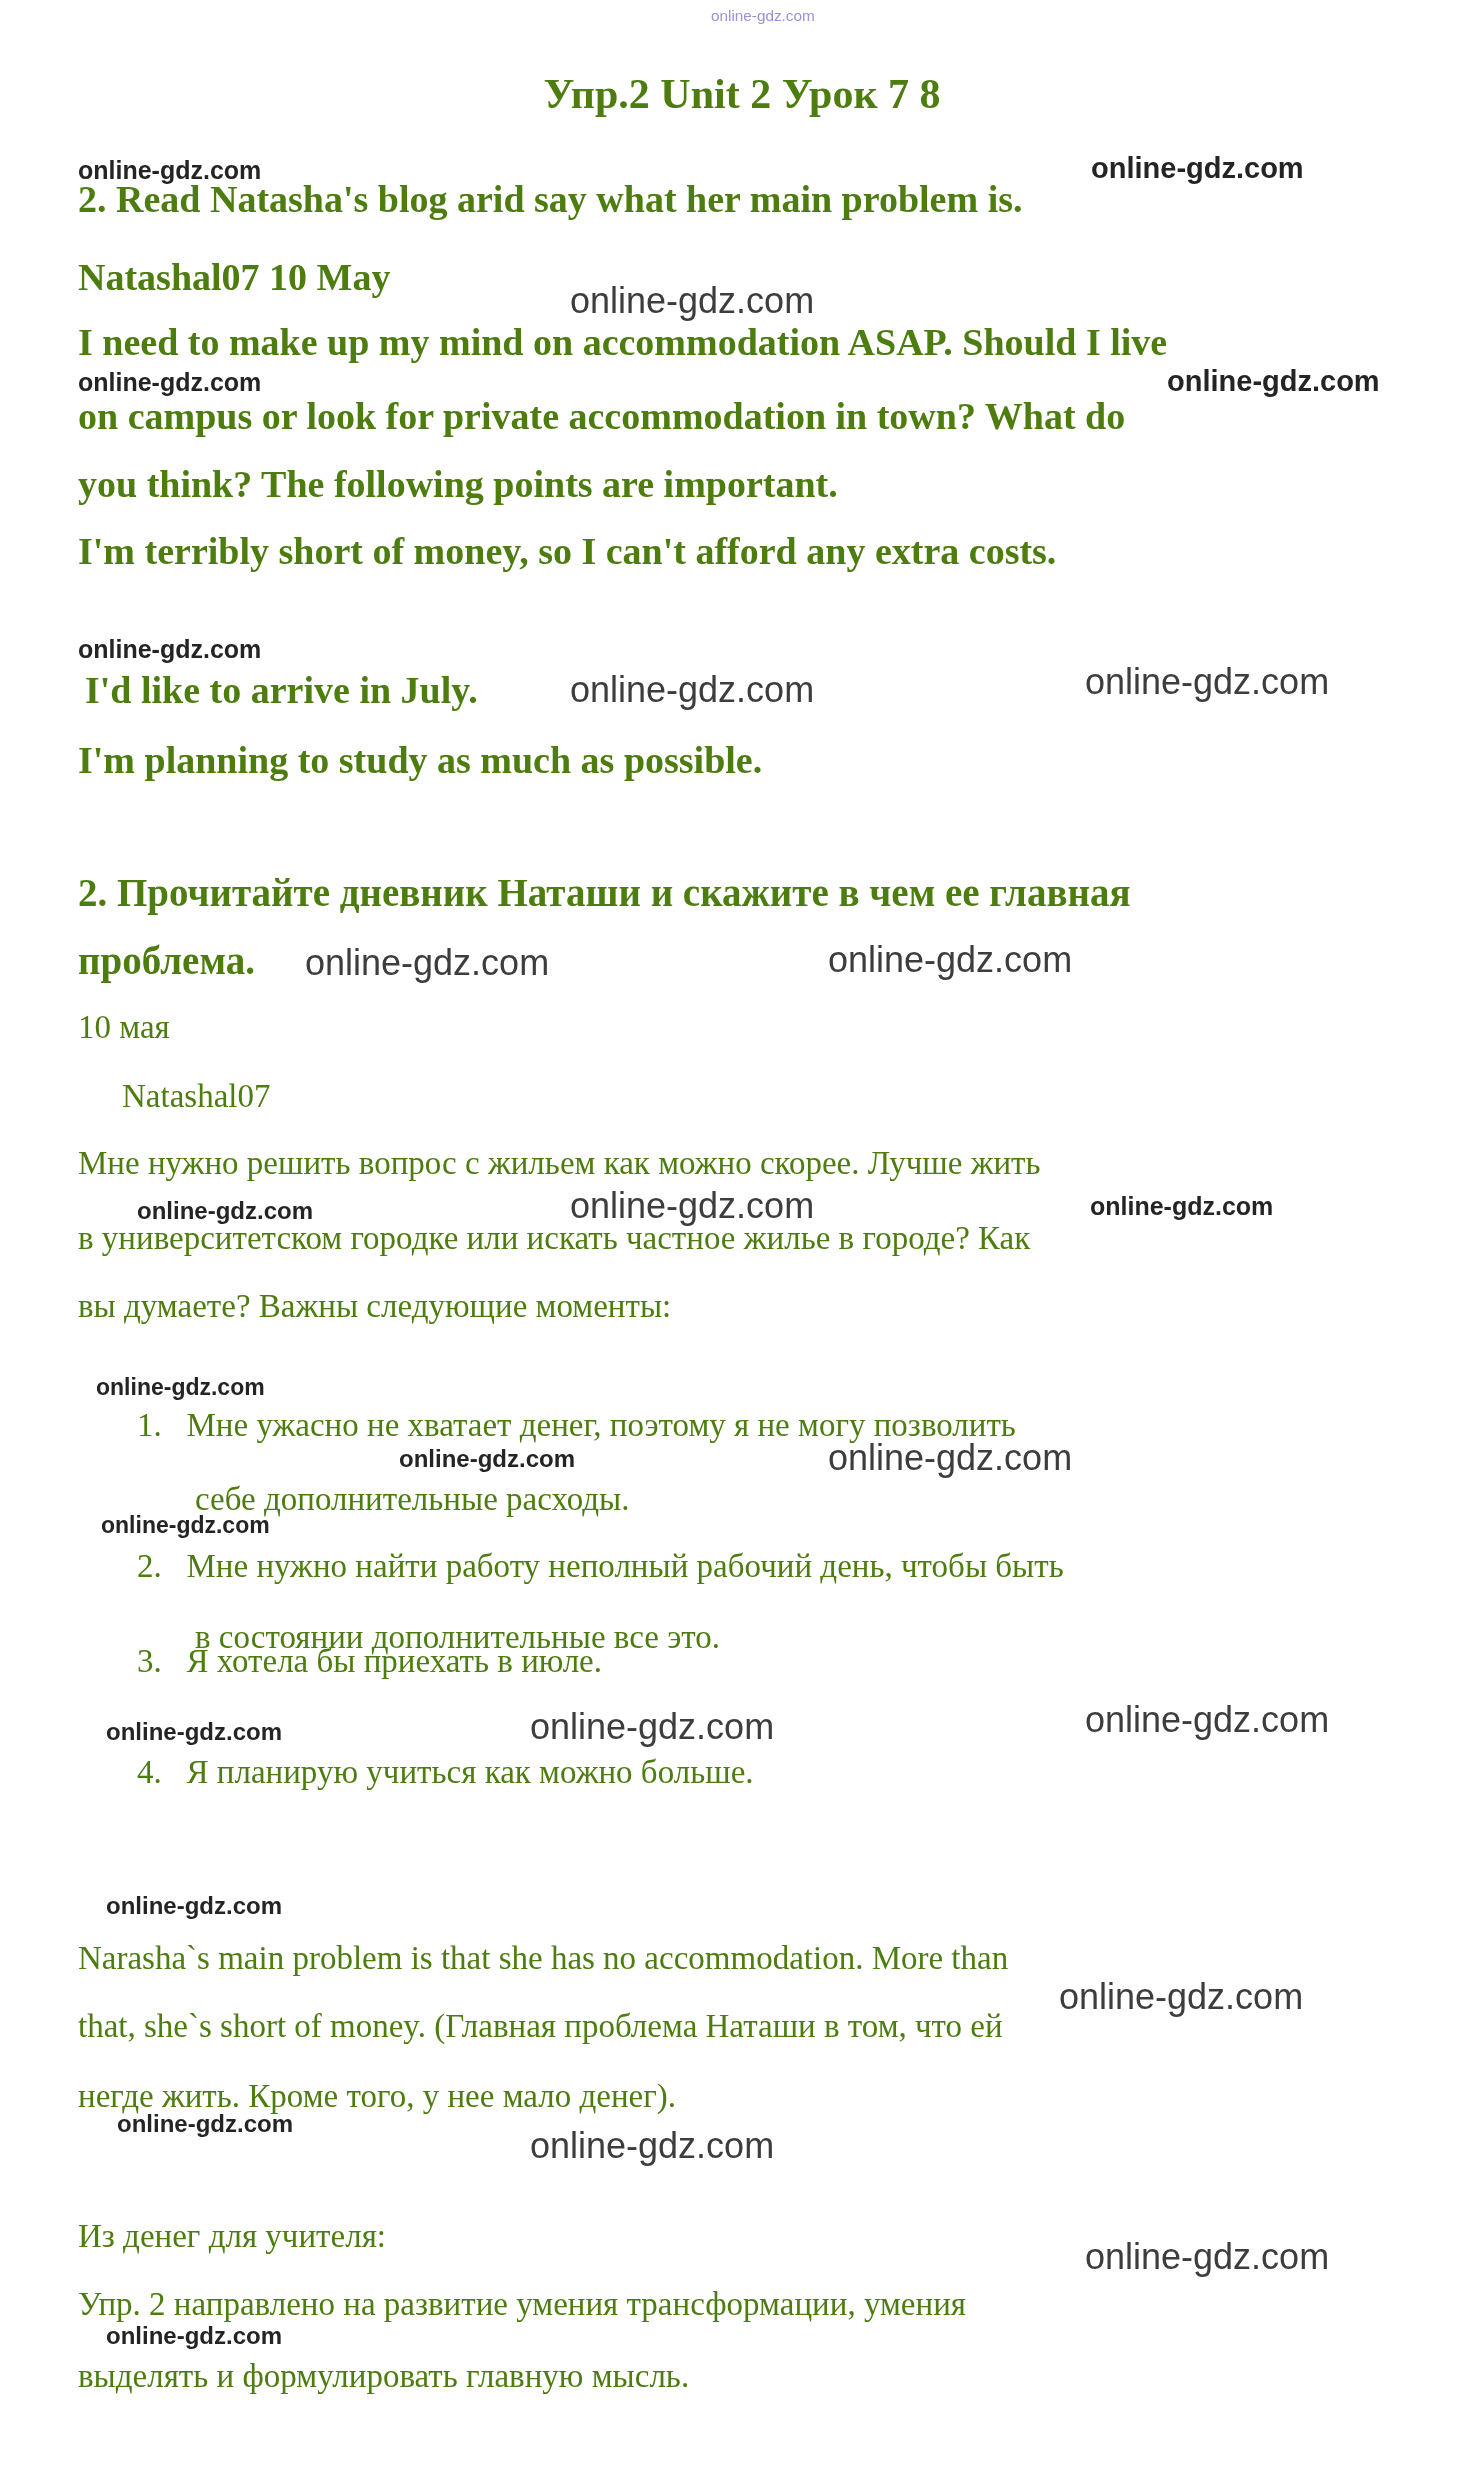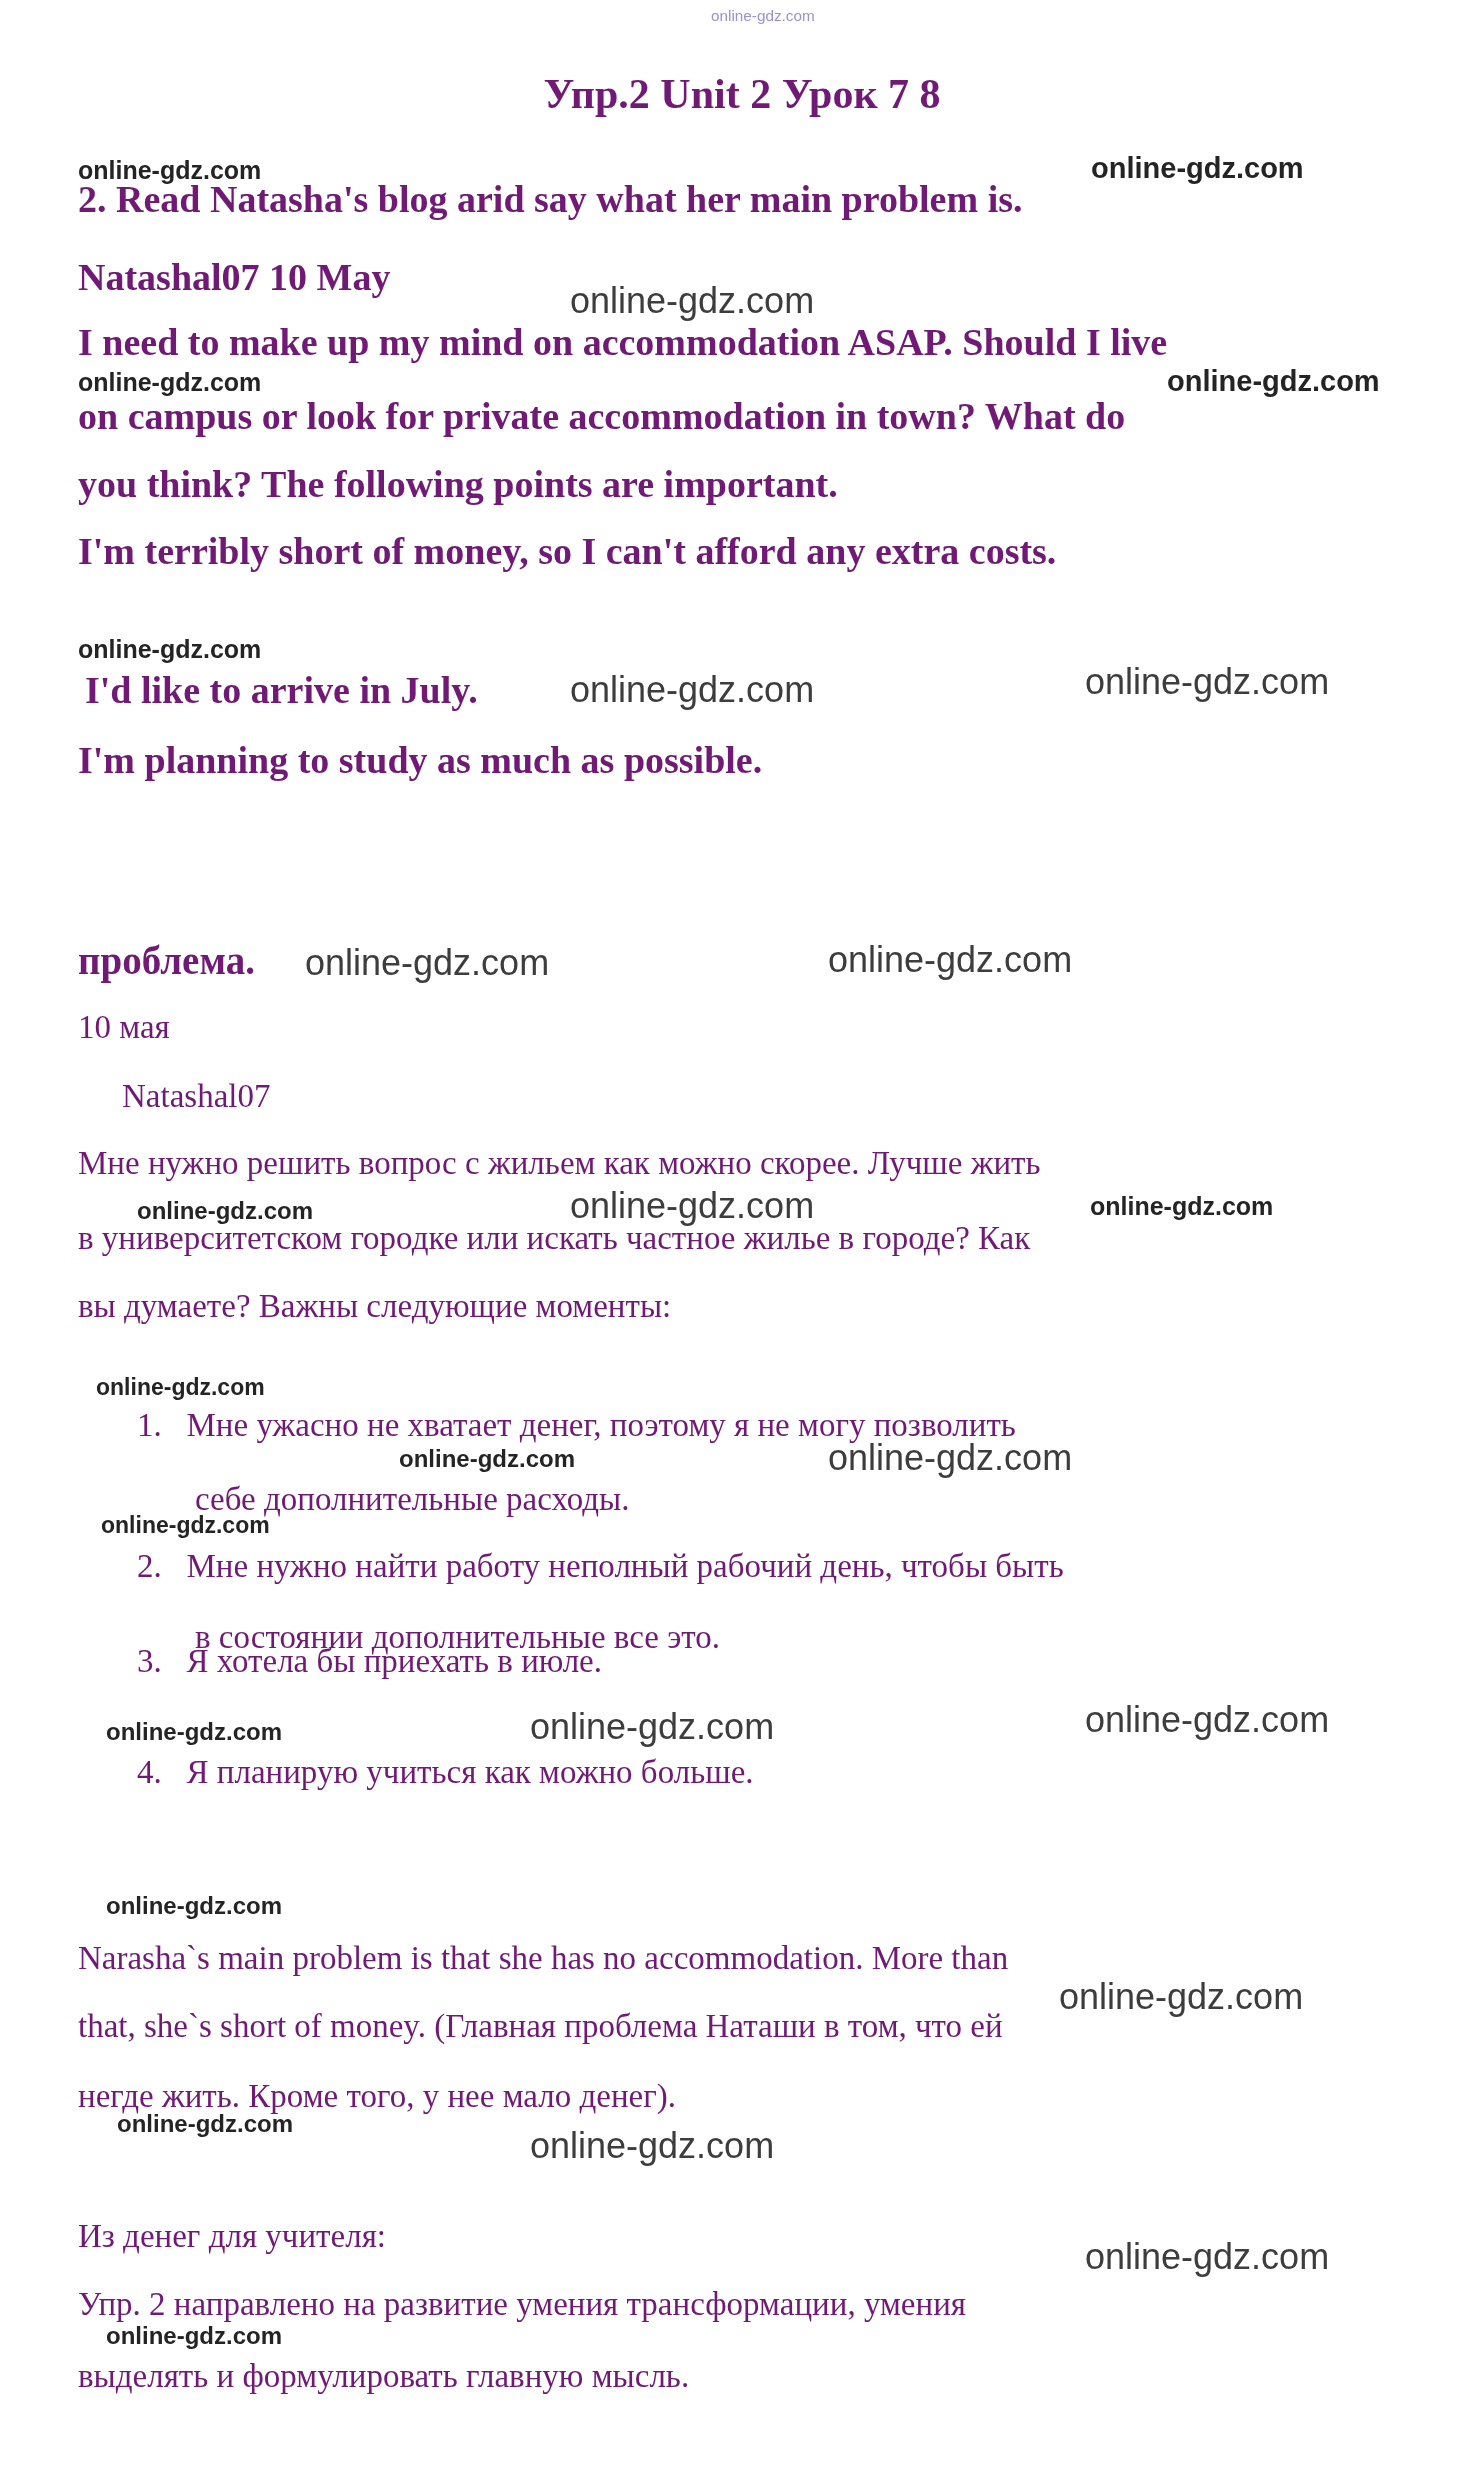--- a/index.html
+++ b/index.html
@@ -12,21 +12,21 @@
     width: 1484px;
     height: 2475px;
     background: #ffffff;
     overflow: hidden;
     font-family: "Liberation Serif", serif;
     color: #000000;
   }
   .line {
     position: absolute;
     white-space: pre;
-    color: #701a75;
+    color: #4d7c0f;
     line-height: 1.12;
     font-size: 39px;
   }
   .en-bold { font-weight: 700; font-size: 38px; }
   .ru      { font-weight: 400; font-size: 33px; }
   .ru-bold { font-weight: 700; font-size: 39px; }
   .title   {
     left: 0 !important;
     width: 100%;
     text-align: center;
@@ -49,20 +49,21 @@
 <div id="page">
     <div class="line title" style="left: 0px; top: 71px;">Упр.2 Unit 2 Урок 7 8</div>
     <div class="line en-bold" style="left: 78px; top: 178px; text-align: center;">2. Read Natasha's blog arid say what her main problem is.</div>
     <div class="line en-bold" style="left: 78px; top: 256px;">Natashal07 10 May</div>
     <div class="line en-bold" style="left: 78px; top: 321px;">I need to make up my mind on accommodation ASAP. Should I live</div>
     <div class="line en-bold" style="left: 78px; top: 395px;">on campus or look for private accommodation in town? What do</div>
     <div class="line en-bold" style="left: 78px; top: 463px;">you think? The following points are important.</div>
     <div class="line en-bold" style="left: 78px; top: 530px;">I'm terribly short of money, so I can't afford any extra costs.</div>
     <div class="line en-bold" style="left: 85px; top: 669px;">I'd like to arrive in July.</div>
     <div class="line en-bold" style="left: 78px; top: 739px;">I'm planning to study as much as possible.</div>
+    <div class="line ru-bold" style="left: 78px; top: 871px;">2. Прочитайте дневник Наташи и скажите в чем ее главная</div>
     <div class="line ru-bold" style="left: 78px; top: 939px;">проблема.</div>
     <div class="line ru" style="left: 78px; top: 1009px;">10 мая</div>
     <div class="line ru" style="left: 78px; top: 1078px; margin-left: 44px;">Natashal07</div>
     <div class="line ru" style="left: 78px; top: 1145px;">Мне нужно решить вопрос с жильем как можно скорее. Лучше жить</div>
     <div class="line ru" style="left: 78px; top: 1220px;">в университетском городке или искать частное жилье в городе? Как</div>
     <div class="line ru" style="left: 78px; top: 1288px;">вы думаете? Важны следующие моменты:</div>
     <div class="line ru" style="left: 137px; top: 1407px;">1.   Мне ужасно не хватает денег, поэтому я не могу позволить</div>
     <div class="line ru" style="left: 195px; top: 1481px;">себе дополнительные расходы.</div>
     <div class="line ru" style="left: 137px; top: 1548px;">2.   Мне нужно найти работу неполный рабочий день, чтобы быть</div>
     <div class="line ru" style="left: 195px; top: 1619px;">в состоянии дополнительные все это.</div>

